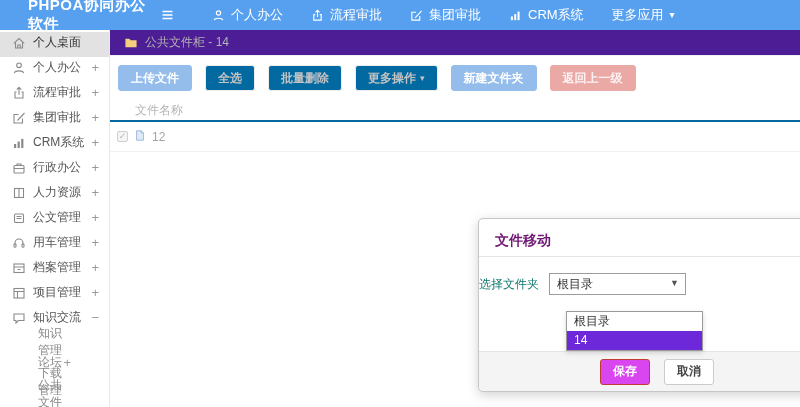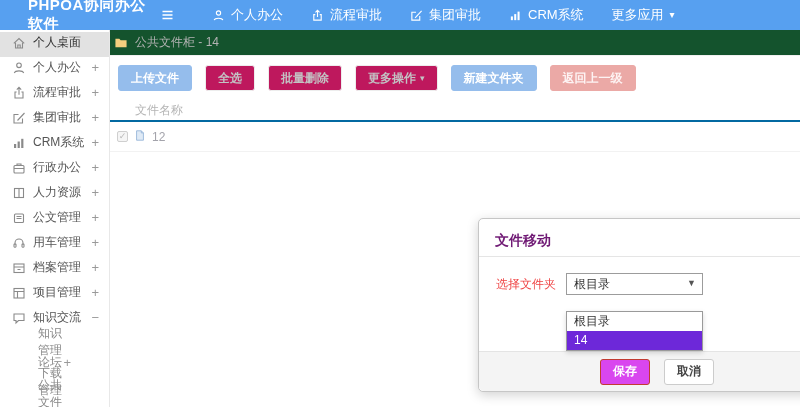--- a/index.html
+++ b/index.html
@@ -26,49 +26,49 @@
   .side-item.active { background:#e2e2e2; color:#333; }
   .side-item .s-icon { width:14px; height:14px; margin-right:7px; color:#8a8a8a; flex:0 0 auto; }
   .side-item .s-label { flex:1; overflow:hidden; white-space:nowrap; }
   .side-item .s-suffix { color:#999; font-size:13px; margin-left:2px; }
   .side-sub { height:20px; display:flex; align-items:center; padding:0 10px 0 38px;
     font-size:12px; color:#888; cursor:pointer; }
   .side-sub .s-suffix { margin-left:auto; color:#999; font-size:13px; padding-right:28px; }
 
   
   .content { position:absolute; left:110px; top:30px; width:690px; height:377px; background:#fff; }
-  .breadcrumb { height:26px; background:#14532d; border-bottom:1px solid #f0f0f0;
-    display:flex; align-items:center; padding-left:4px; font-size:12px; color:#b3b3b3; gap:7px; }
+  .breadcrumb { height:26px; background:#4c1d95; border-bottom:1px solid #f0f0f0;
+    display:flex; align-items:center; padding-left:14px; font-size:12px; color:#b3b3b3; gap:7px; }
   .breadcrumb svg { display:block; }
 
   .toolbar { display:flex; align-items:center; gap:13px; padding:9px 0 0 8px; }
   .btn { height:26px; padding:0 12px; font-size:12px; border-radius:3px; border:1px solid transparent;
     display:inline-flex; align-items:center; gap:4px; cursor:pointer;
     font-family:inherit; white-space:nowrap;font-weight:bold; }
   .btn-blue { background:#95bdec; color:#fff; border-color:#95bdec; }
-  .btn-grey { background:#be185d; color:#c3c3c4; border-color:#ededed; }
+  .btn-grey { background:#0369a1; color:#c3c3c4; border-color:#ededed; }
   .btn-red  { background:#eba9a6; color:#fdf3f3; border-color:#eba9a6; }
   .btn .caret { font-size:9px; color:#c3c3c4; }
 
   .list-header { margin-top:7px; height:24px; line-height:24px; padding-left:25px;
     font-size:12px; color:#b5b5b5; border-bottom:2px solid #0369a1; }
   .file-row { height:30px; display:flex; align-items:center; padding-left:7px;
     font-size:12px; color:#a3a3ab; border-bottom:1px solid #f2f2f2; gap:6px; }
   .checkbox { width:11px; height:11px; border:1px solid #cfcfcf; border-radius:2px;
     background:#f5f5f5; color:#b9b9b9; font-size:9px; line-height:9px; text-align:center; cursor:pointer; }
 
   
   .dialog { position:absolute; left:478px; top:218px; width:358px; height:174px;
     background:#fff; border:1px solid #c6c6c6; border-radius:5px;
     box-shadow:0 3px 12px rgba(0,0,0,.18); z-index:10; }
   .dialog-header { height:38px; padding:12px 16px 0; border-bottom:1px solid #e5e5e5; }
   .dialog-title { font-size:14px; font-weight:bold; color:#701a75; }
   .dialog-body { position:relative; height:95px; }
   .form-row { display:flex; align-items:center; margin-top:16px; }
-  .form-label { width:62px; margin-left:17px; font-size:12px; color:#ef4444; white-space:nowrap; }
+  .form-label { width:62px; font-size:12px; color:#0f766e; white-space:nowrap; }
   .select-box { position:relative; margin-left:8px; width:137px; height:22px;
     border:1px solid #9c9c9c; background:#fff; font-size:12px; color:#333;
     display:flex; align-items:center; padding-left:7px; cursor:pointer; }
   .select-arrow { position:absolute; right:6px; top:4px; font-size:9px; color:#555; }
   .option-list { position:absolute; left:87px; top:38px; width:137px; background:#fff;
     border:1px solid #9a9a9a; z-index:12; box-shadow:0 2px 5px rgba(0,0,0,.15); }
   .option { height:19px; line-height:19px; padding-left:7px; font-size:12px; color:#333; cursor:pointer; }
   .option.highlight { background:#6d28d9; color:#fff; }
   .dialog-footer { position:absolute; left:0; right:0; bottom:0; height:40px;
     background:#f4f4f4; border-top:1px solid #e4e4e4; border-radius:0 0 5px 5px;

